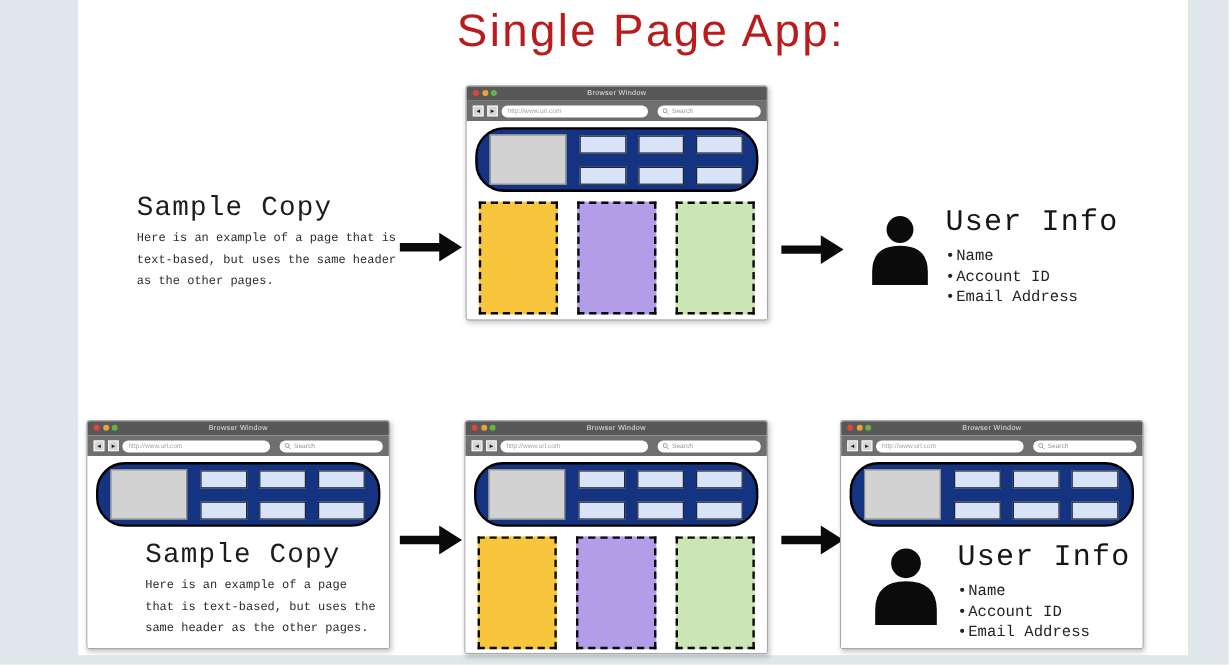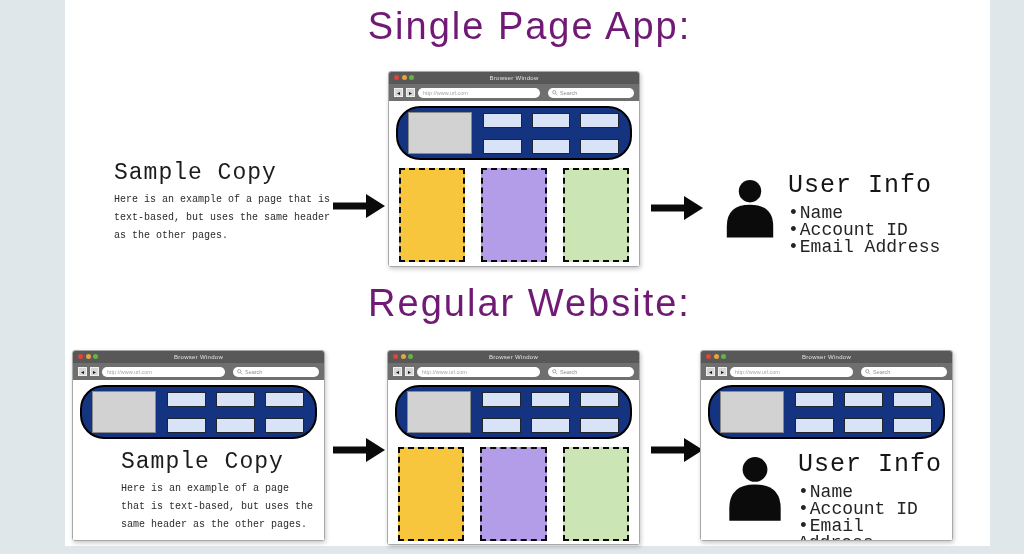--- a/index.html
+++ b/index.html
@@ -6,22 +6,22 @@
   .canvas {
     position:relative; width:1024px; height:554px;
     background:#dfe7ea; overflow:hidden;
     font-family:"Liberation Sans", sans-serif;
   }
   .panel {
     position:absolute; left:65px; top:0; width:925px; height:546px;
     background:#ffffff;
   }
   .section-title {
-    position:absolute; left:67px; width:925px; text-align:center;
-    font-size:38px; letter-spacing:2px; color:#701a75; font-weight:400;
+    position:absolute; left:80px; width:925px; text-align:center;
+    font-size:38px; letter-spacing:2px; color:#b91c1c; font-weight:400;
   }
   .title-spa { top:5px; }
   .title-regular { top:282px; }
 
   
   .browser {
     position:absolute; background:#fdfdfd; border:1px solid #a8a8a8;
     border-radius:3px; box-shadow:1px 2px 4px rgba(0,0,0,.22);
     display:flex; flex-direction:column; box-sizing:border-box;
   }
@@ -85,21 +85,21 @@
   
   .userinfo { display:flex; align-items:flex-start; }
   .person-icon { flex:none; }
   .person-icon svg { display:block; fill:#0b0b0b; }
   .ui-text h2 {
     font-family:"Liberation Mono", monospace; font-size:25px; font-weight:400;
     letter-spacing:1px; margin:0; color:#161616; white-space:nowrap;
   }
   .ui-list {
     list-style:none; margin:5px 0 0; padding:0;
-    font-family:"Liberation Mono", monospace; font-size:18px; line-height:17px; color:#242424;
+    font-family:"Liberation Mono", monospace; font-size:13px; line-height:17px; color:#242424;
   }
   .ui-list li::before { content:"\2022"; margin-right:1px; }
   .userinfo-outer { position:absolute; left:722px; top:171px; gap:10px; }
   .userinfo-outer .person-icon svg { width:56px; height:74px; }
   .userinfo-inner { margin-top:11px; padding-left:16px; gap:12px; }
   .userinfo-inner .person-icon svg { width:62px; height:68px; margin-top:4px; }
 
   
   .arrow { position:absolute; width:52px; height:24px; }
   .arrow svg { display:block; width:100%; height:100%; fill:#0a0a0a; }
@@ -114,21 +114,20 @@
   .browser-bm  { left:387px; top:350px; width:253px; height:195px; }
   .browser-br  { left:700px; top:350px; width:253px; height:191px; }
 </style>
 </head>
 <body>
 
 <div class="canvas">
   <div class="panel"></div>
 
   <div class="section-title title-spa">Single Page App:</div>
-  <div class="section-title title-regular">Regular Website:</div>
 
   <div class="copy copy-outer">
     <div class="copy-h">Sample Copy</div>
     <p class="copy-p">Here is an example of a page that is text-based, but uses the same header as the other pages.</p>
   </div>
 
   <div class="arrow arrow1">
     <svg viewBox="0 0 52 24" aria-hidden="true">
         <path d="M0 8.5 H33 V0 L52 12 L33 24 V15.5 H0 Z"></path>
       </svg>

